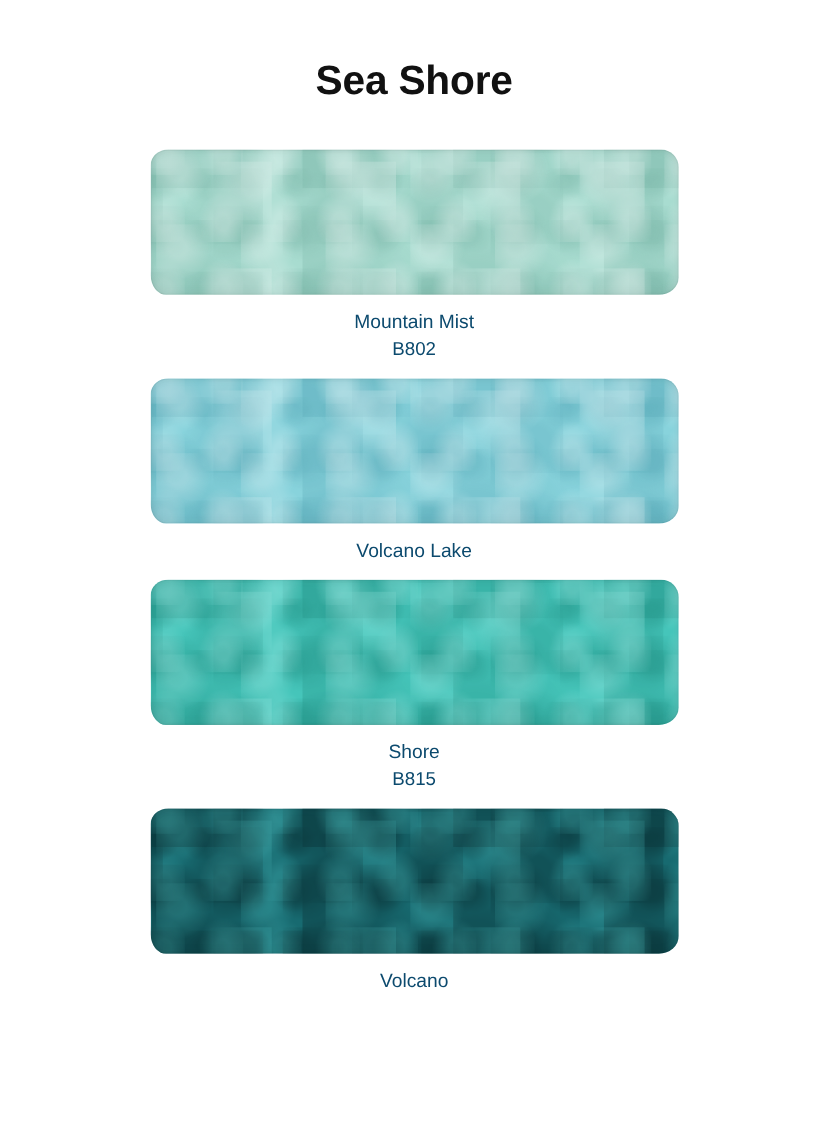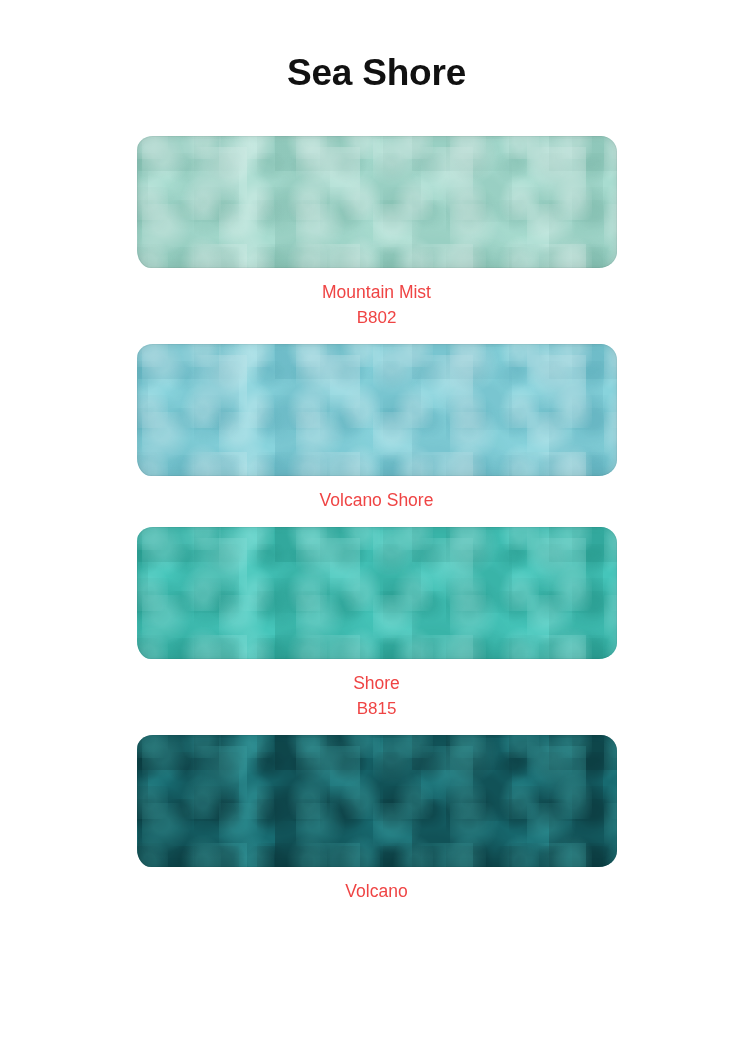--- a/index.html
+++ b/index.html
@@ -100,21 +100,21 @@
       inset 0 0 0 1px rgba(0,0,0,0.045),
       inset 0 2px 7px rgba(0,0,0,0.05),
       inset 0 -3px 9px rgba(0,0,0,0.045);
     pointer-events: none;
   }
 
   
   .swatch-caption {
     width: 753px;
     text-align: center;
-    color: #ef4444;
+    color: #0c4a6e;
     margin-top: 12px;
   }
   .swatch-name {
     font-size: 17.5px;
     line-height: 25px;
     font-weight: normal;
   }
   .swatch-code {
     font-size: 17px;
     line-height: 25px;
@@ -146,21 +146,21 @@
       <div class="swatch-row">
         <div class="swatch-wrap">
           <div class="swatch">
             <div class="swatch-base" style="background: rgb(136, 211, 220);"></div>
             <div class="swatch-grain" style="background-image: radial-gradient(at 30% 40%, rgba(86, 160, 175, 0.3) 0px, rgba(86, 160, 175, 0.3) 22%, transparent 58%), radial-gradient(at 70% 65%, rgba(86, 160, 175, 0.3) 0px, rgba(86, 160, 175, 0.3) 18%, transparent 52%), radial-gradient(circle at 55% 25%, rgba(86, 160, 175, 0.3) 0px, rgba(86, 160, 175, 0.3) 14%, transparent 46%), radial-gradient(at 15% 80%, rgba(86, 160, 175, 0.3) 0px, rgba(86, 160, 175, 0.3) 20%, transparent 60%);"></div>
             <div class="swatch-light" style="background-image: radial-gradient(circle at 25% 30%, rgba(255, 255, 255, 0.5) 0px, rgba(255, 255, 255, 0.5) 11%, transparent 40%), radial-gradient(at 65% 70%, rgba(255, 255, 255, 0.5) 0px, rgba(255, 255, 255, 0.5) 13%, transparent 45%), radial-gradient(circle at 85% 20%, rgba(255, 255, 255, 0.5) 0px, rgba(255, 255, 255, 0.5) 9%, transparent 36%);"></div>
             <div class="swatch-edge"></div>
           </div>
         </div>
         <div class="swatch-caption">
-          <div class="swatch-name">Volcano Shore</div>
+          <div class="swatch-name">Volcano Lake</div>
         </div>
       </div>
       <div class="swatch-row">
         <div class="swatch-wrap">
           <div class="swatch">
             <div class="swatch-base" style="background: rgb(69, 197, 186);"></div>
             <div class="swatch-grain" style="background-image: radial-gradient(at 30% 40%, rgba(20, 135, 125, 0.34) 0px, rgba(20, 135, 125, 0.34) 22%, transparent 58%), radial-gradient(at 70% 65%, rgba(20, 135, 125, 0.34) 0px, rgba(20, 135, 125, 0.34) 18%, transparent 52%), radial-gradient(circle at 55% 25%, rgba(20, 135, 125, 0.34) 0px, rgba(20, 135, 125, 0.34) 14%, transparent 46%), radial-gradient(at 15% 80%, rgba(20, 135, 125, 0.34) 0px, rgba(20, 135, 125, 0.34) 20%, transparent 60%);"></div>
             <div class="swatch-light" style="background-image: radial-gradient(circle at 25% 30%, rgba(190, 255, 245, 0.45) 0px, rgba(190, 255, 245, 0.45) 11%, transparent 40%), radial-gradient(at 65% 70%, rgba(190, 255, 245, 0.45) 0px, rgba(190, 255, 245, 0.45) 13%, transparent 45%), radial-gradient(circle at 85% 20%, rgba(190, 255, 245, 0.45) 0px, rgba(190, 255, 245, 0.45) 9%, transparent 36%);"></div>
             <div class="swatch-edge"></div>
           </div>

